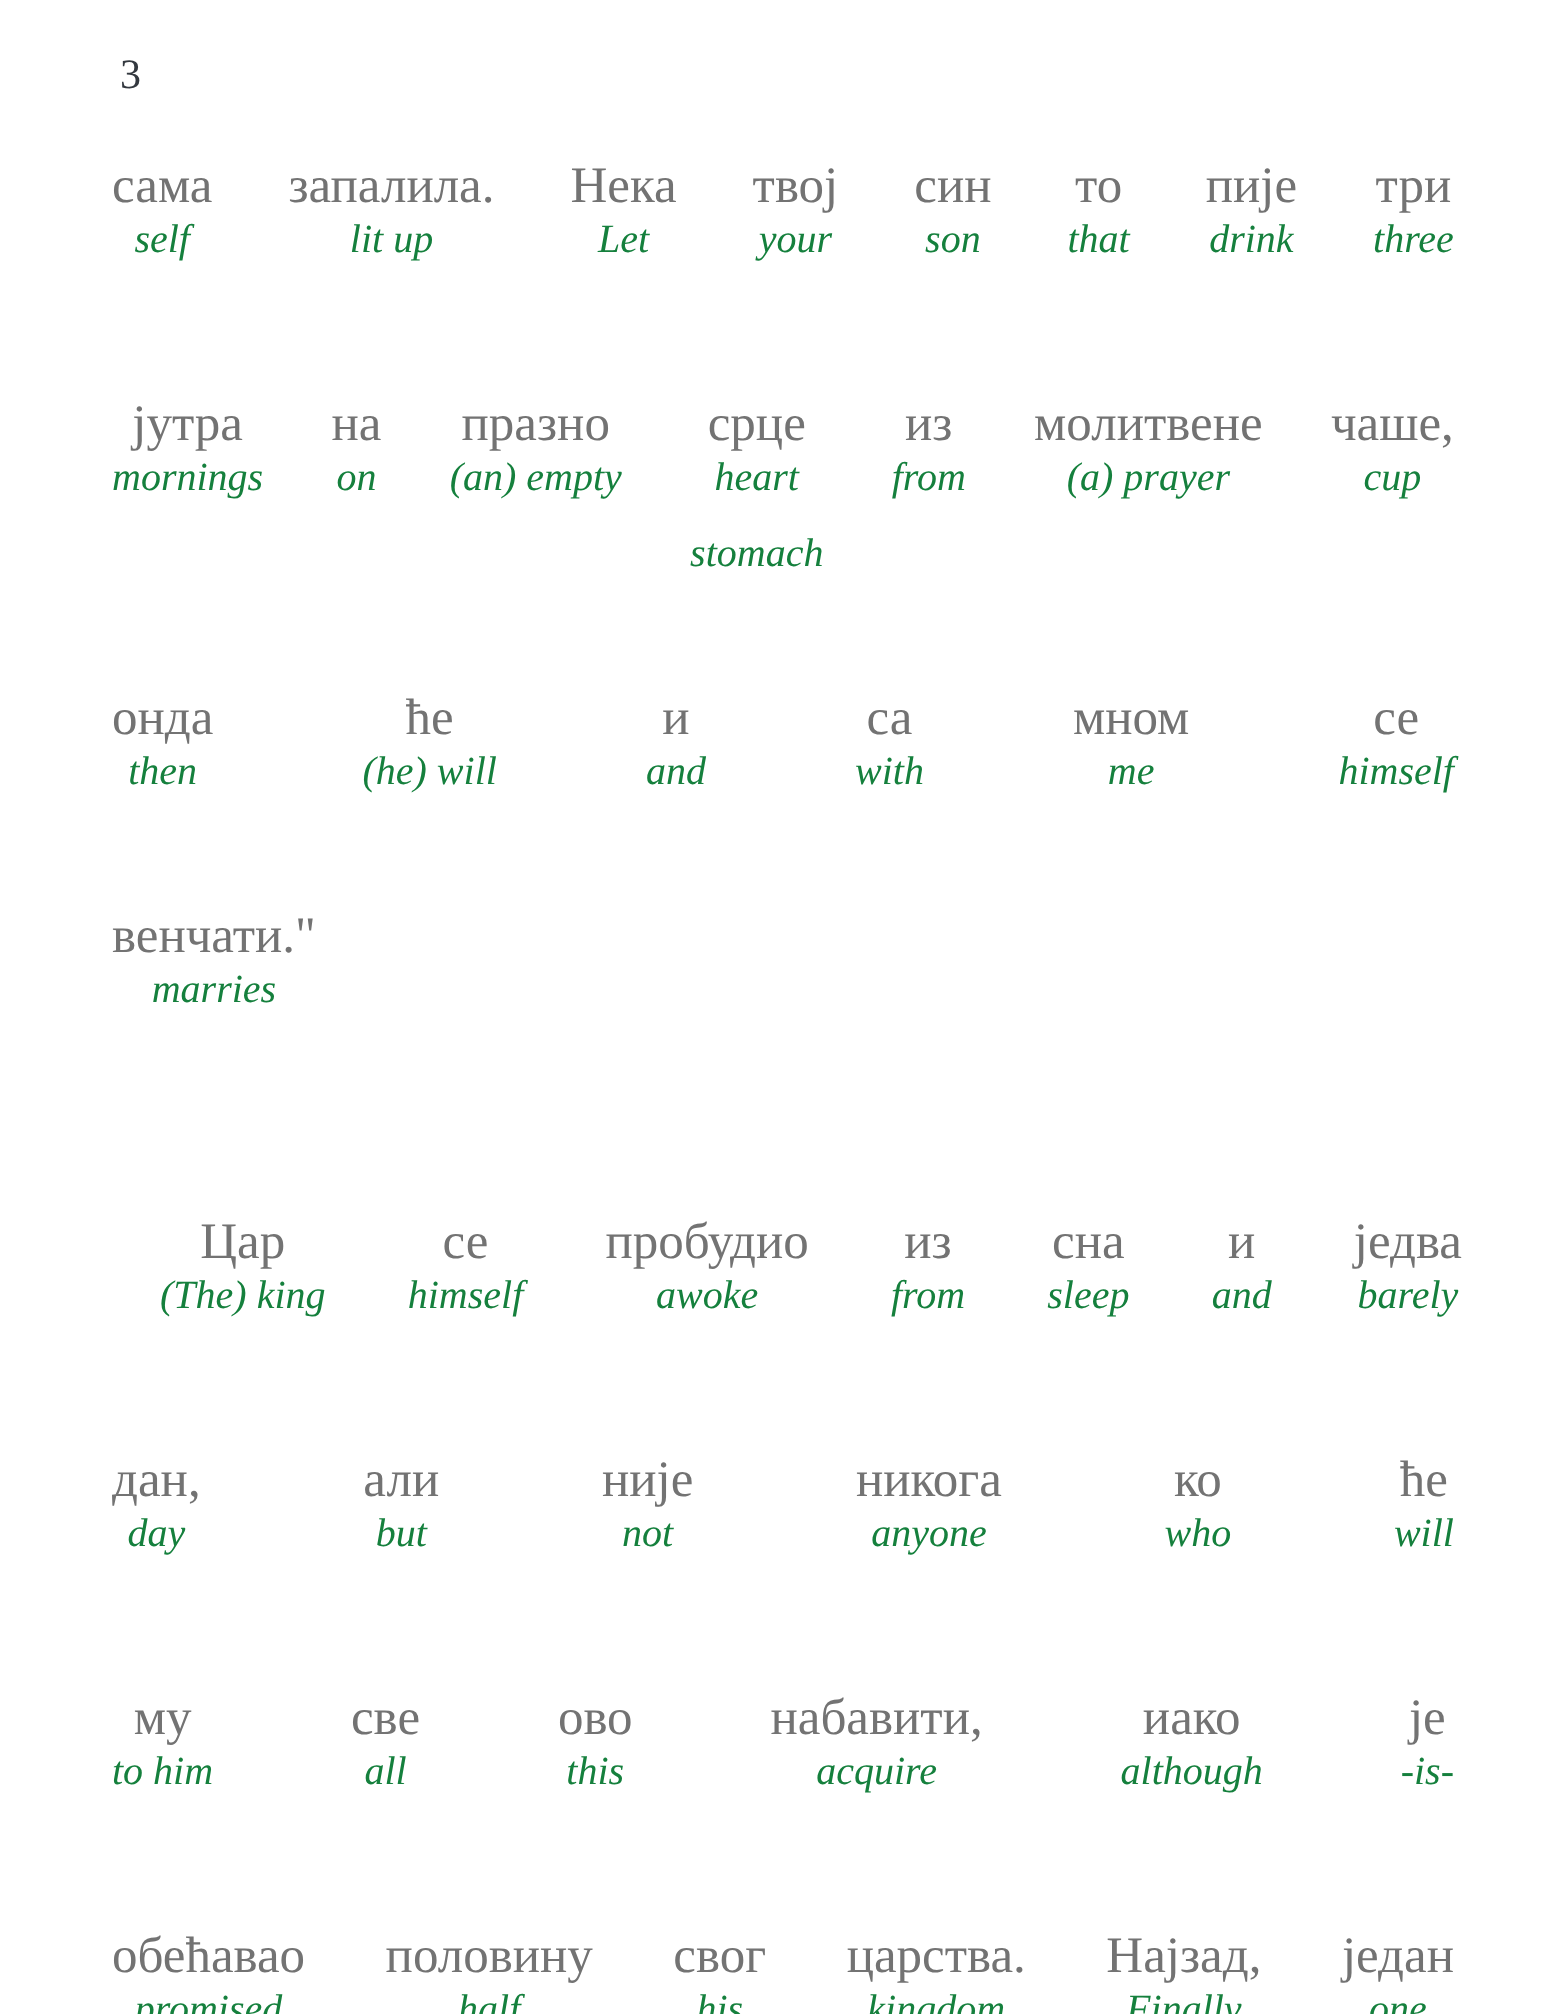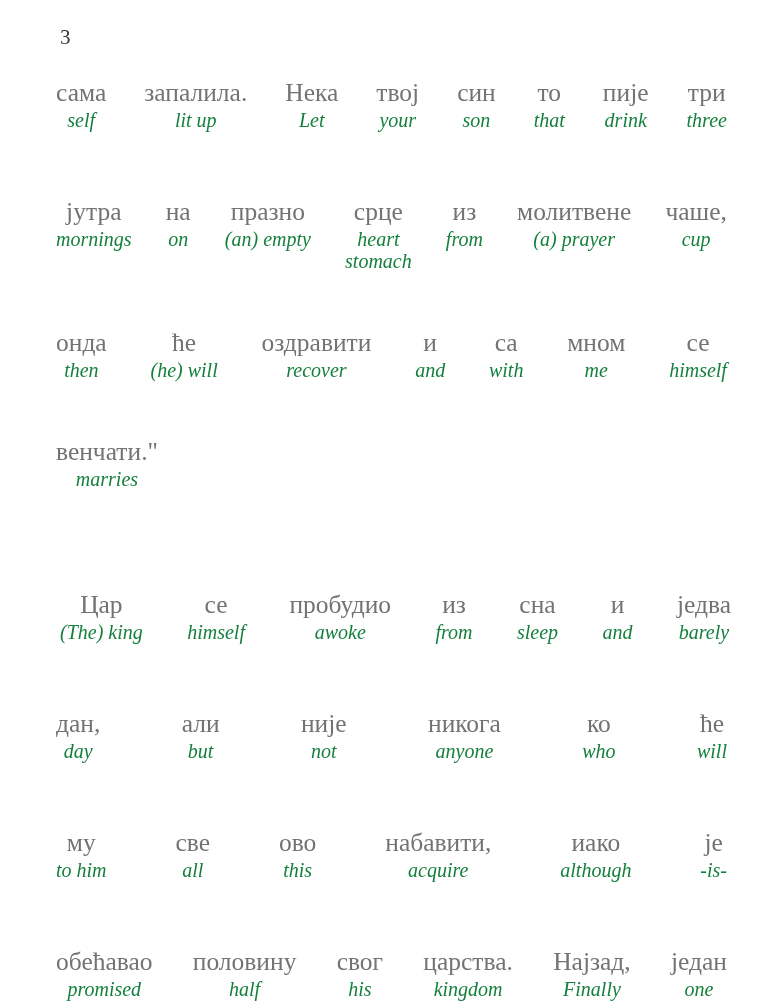--- a/index.html
+++ b/index.html
@@ -78,21 +78,21 @@
   .gloss-word {
     font-size: 20px;
     line-height: 22px;
     color: #15803d;
     white-space: pre;
     margin-top: 1px;
     font-style: italic;
   }
 
   .gloss-word.secondary {
-    margin-top: 0px;
+    margin-top: 16px;
     white-space: pre;
   }
 
   
   .row-gap-sm { height: 56px; }
   .row-gap-md { height: 66px; }
   .row-gap-xl { height: 100px; }
 
   .spacer { width: 100%; }
 </style>
@@ -174,24 +174,20 @@
       <div class="gloss-line justify">
         <div class="word-unit">
           <div class="source-word">онда</div>
           <div class="gloss-word">then</div>
         </div>
         <div class="word-unit">
           <div class="source-word">ће</div>
           <div class="gloss-word">(he) will</div>
         </div>
         <div class="word-unit">
-          <div class="source-word">оздравити</div>
-          <div class="gloss-word">recover</div>
-        </div>
-        <div class="word-unit">
           <div class="source-word">и</div>
           <div class="gloss-word">and</div>
         </div>
         <div class="word-unit">
           <div class="source-word">са</div>
           <div class="gloss-word">with</div>
         </div>
         <div class="word-unit">
           <div class="source-word">мном</div>
           <div class="gloss-word">me</div>
@@ -202,21 +198,21 @@
         </div>
       </div>
       <div class="spacer row-gap-sm"></div>
       <div class="gloss-line ragged" style="padding-left: 56px;">
         <div class="word-unit">
           <div class="source-word">венчати."</div>
           <div class="gloss-word">marries</div>
         </div>
       </div>
       <div class="spacer row-gap-xl"></div>
-      <div class="gloss-line justify" style="padding-left: 60px; padding-right: 48px; text-align: right;">
+      <div class="gloss-line justify" style="padding-left: 80px; padding-right: 48px; text-align: right;">
         <div class="word-unit">
           <div class="source-word">Цар</div>
           <div class="gloss-word">(The) king</div>
         </div>
         <div class="word-unit">
           <div class="source-word">се</div>
           <div class="gloss-word">himself</div>
         </div>
         <div class="word-unit">
           <div class="source-word">пробудио</div>

